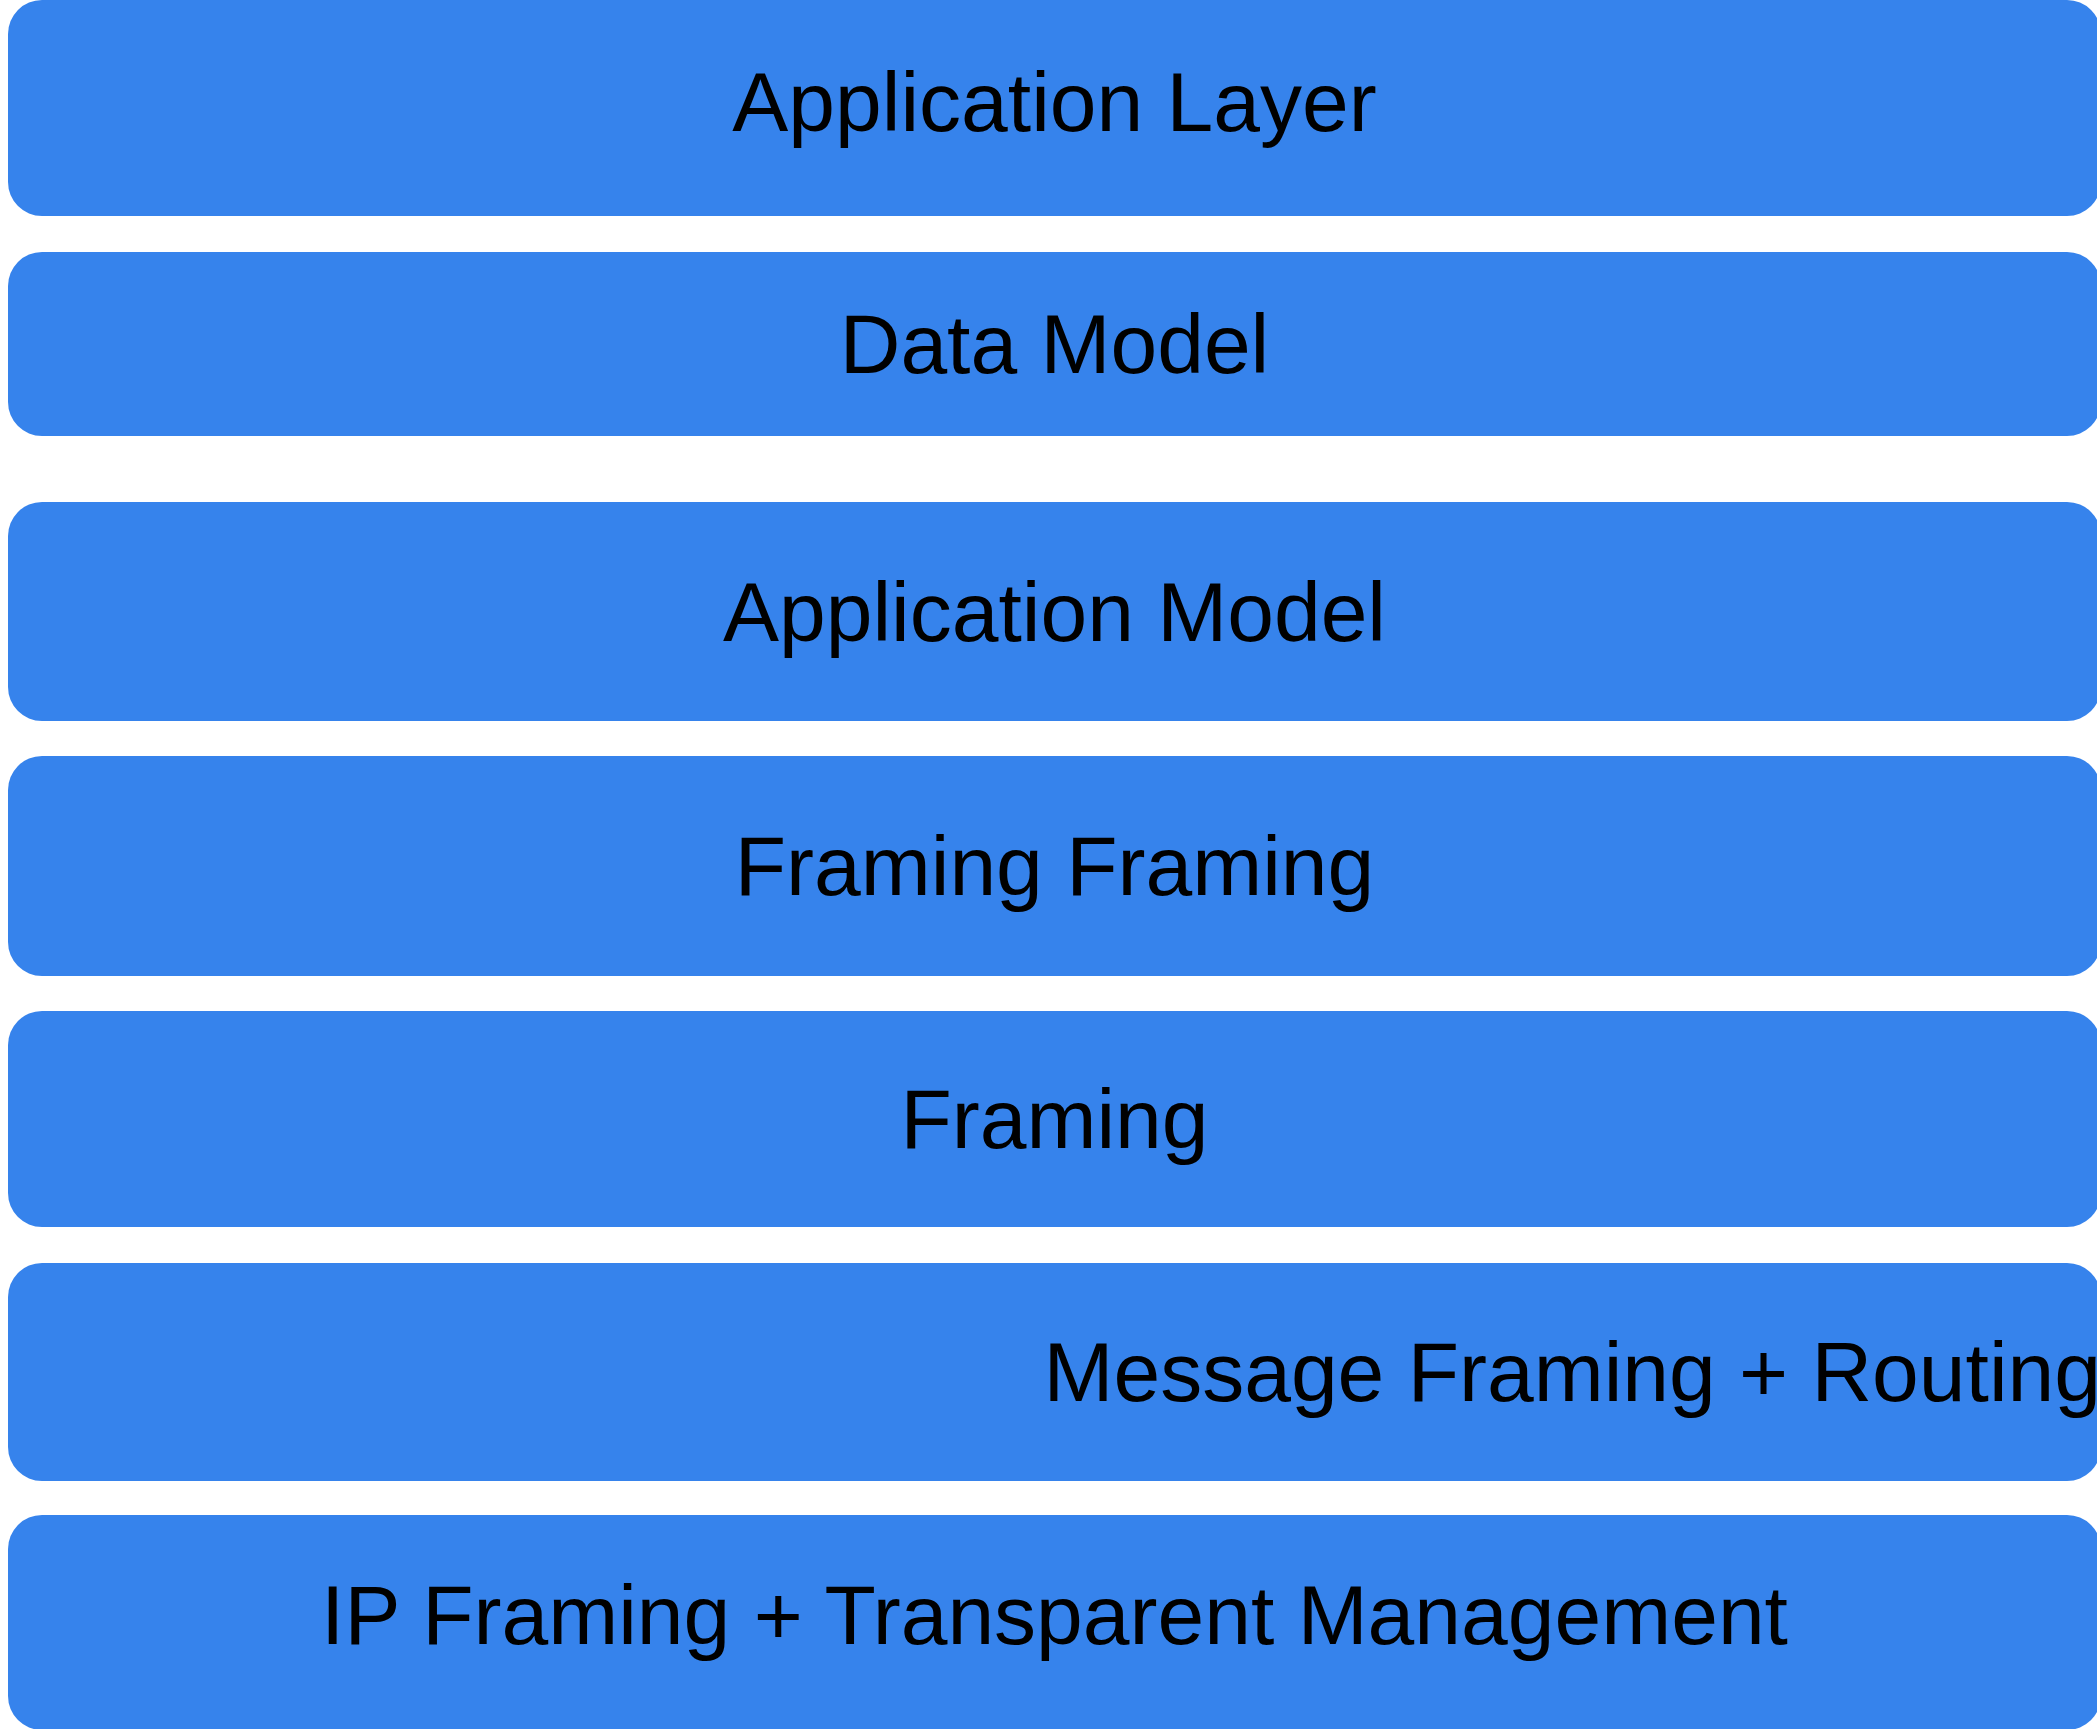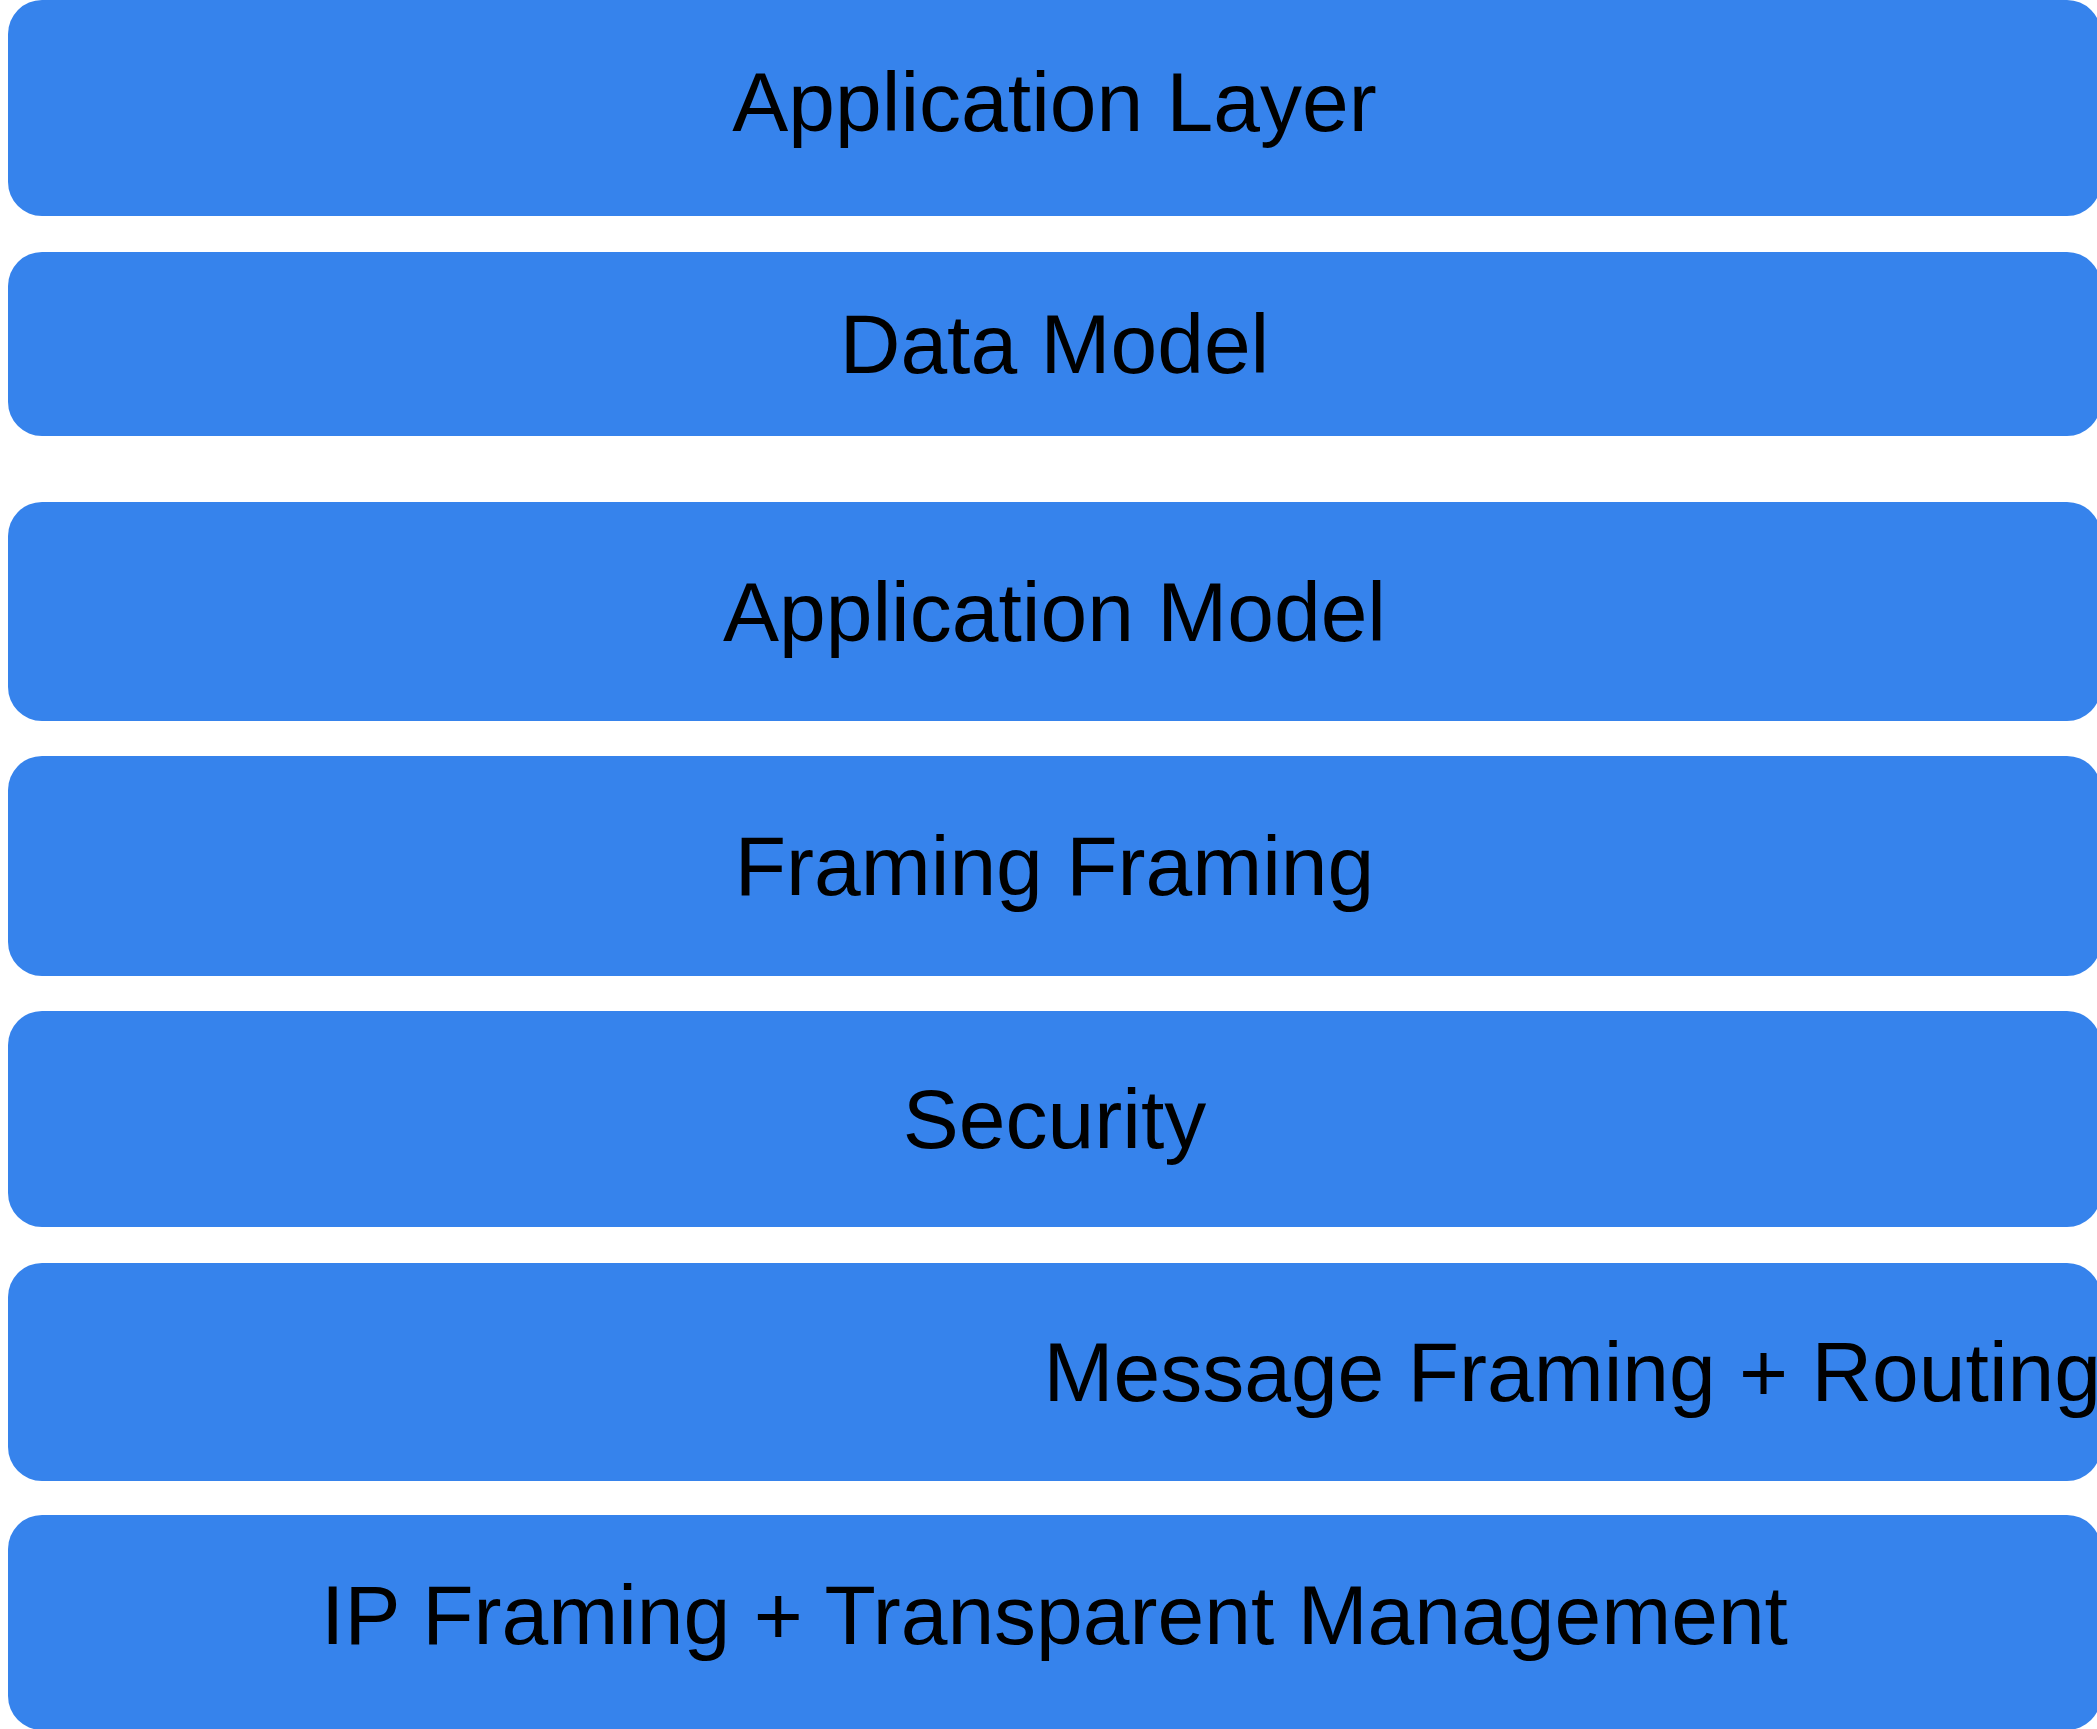--- a/index.html
+++ b/index.html
@@ -73,21 +73,21 @@
 
   <div class="layer-bar bar-2">
     <span class="layer-label">Application Model</span>
   </div>
 
   <div class="layer-bar bar-3">
     <span class="layer-label">Framing Framing</span>
   </div>
 
   <div class="layer-bar bar-4">
-    <span class="layer-label">Security</span>
+    <span class="layer-label">Framing</span>
   </div>
 
   <div class="layer-bar bar-5">
     <span class="layer-label">Message Framing + Routing</span>
   </div>
 
   <div class="layer-bar bar-6">
     <span class="layer-label">IP Framing + Transparent Management</span>
   </div>
 

